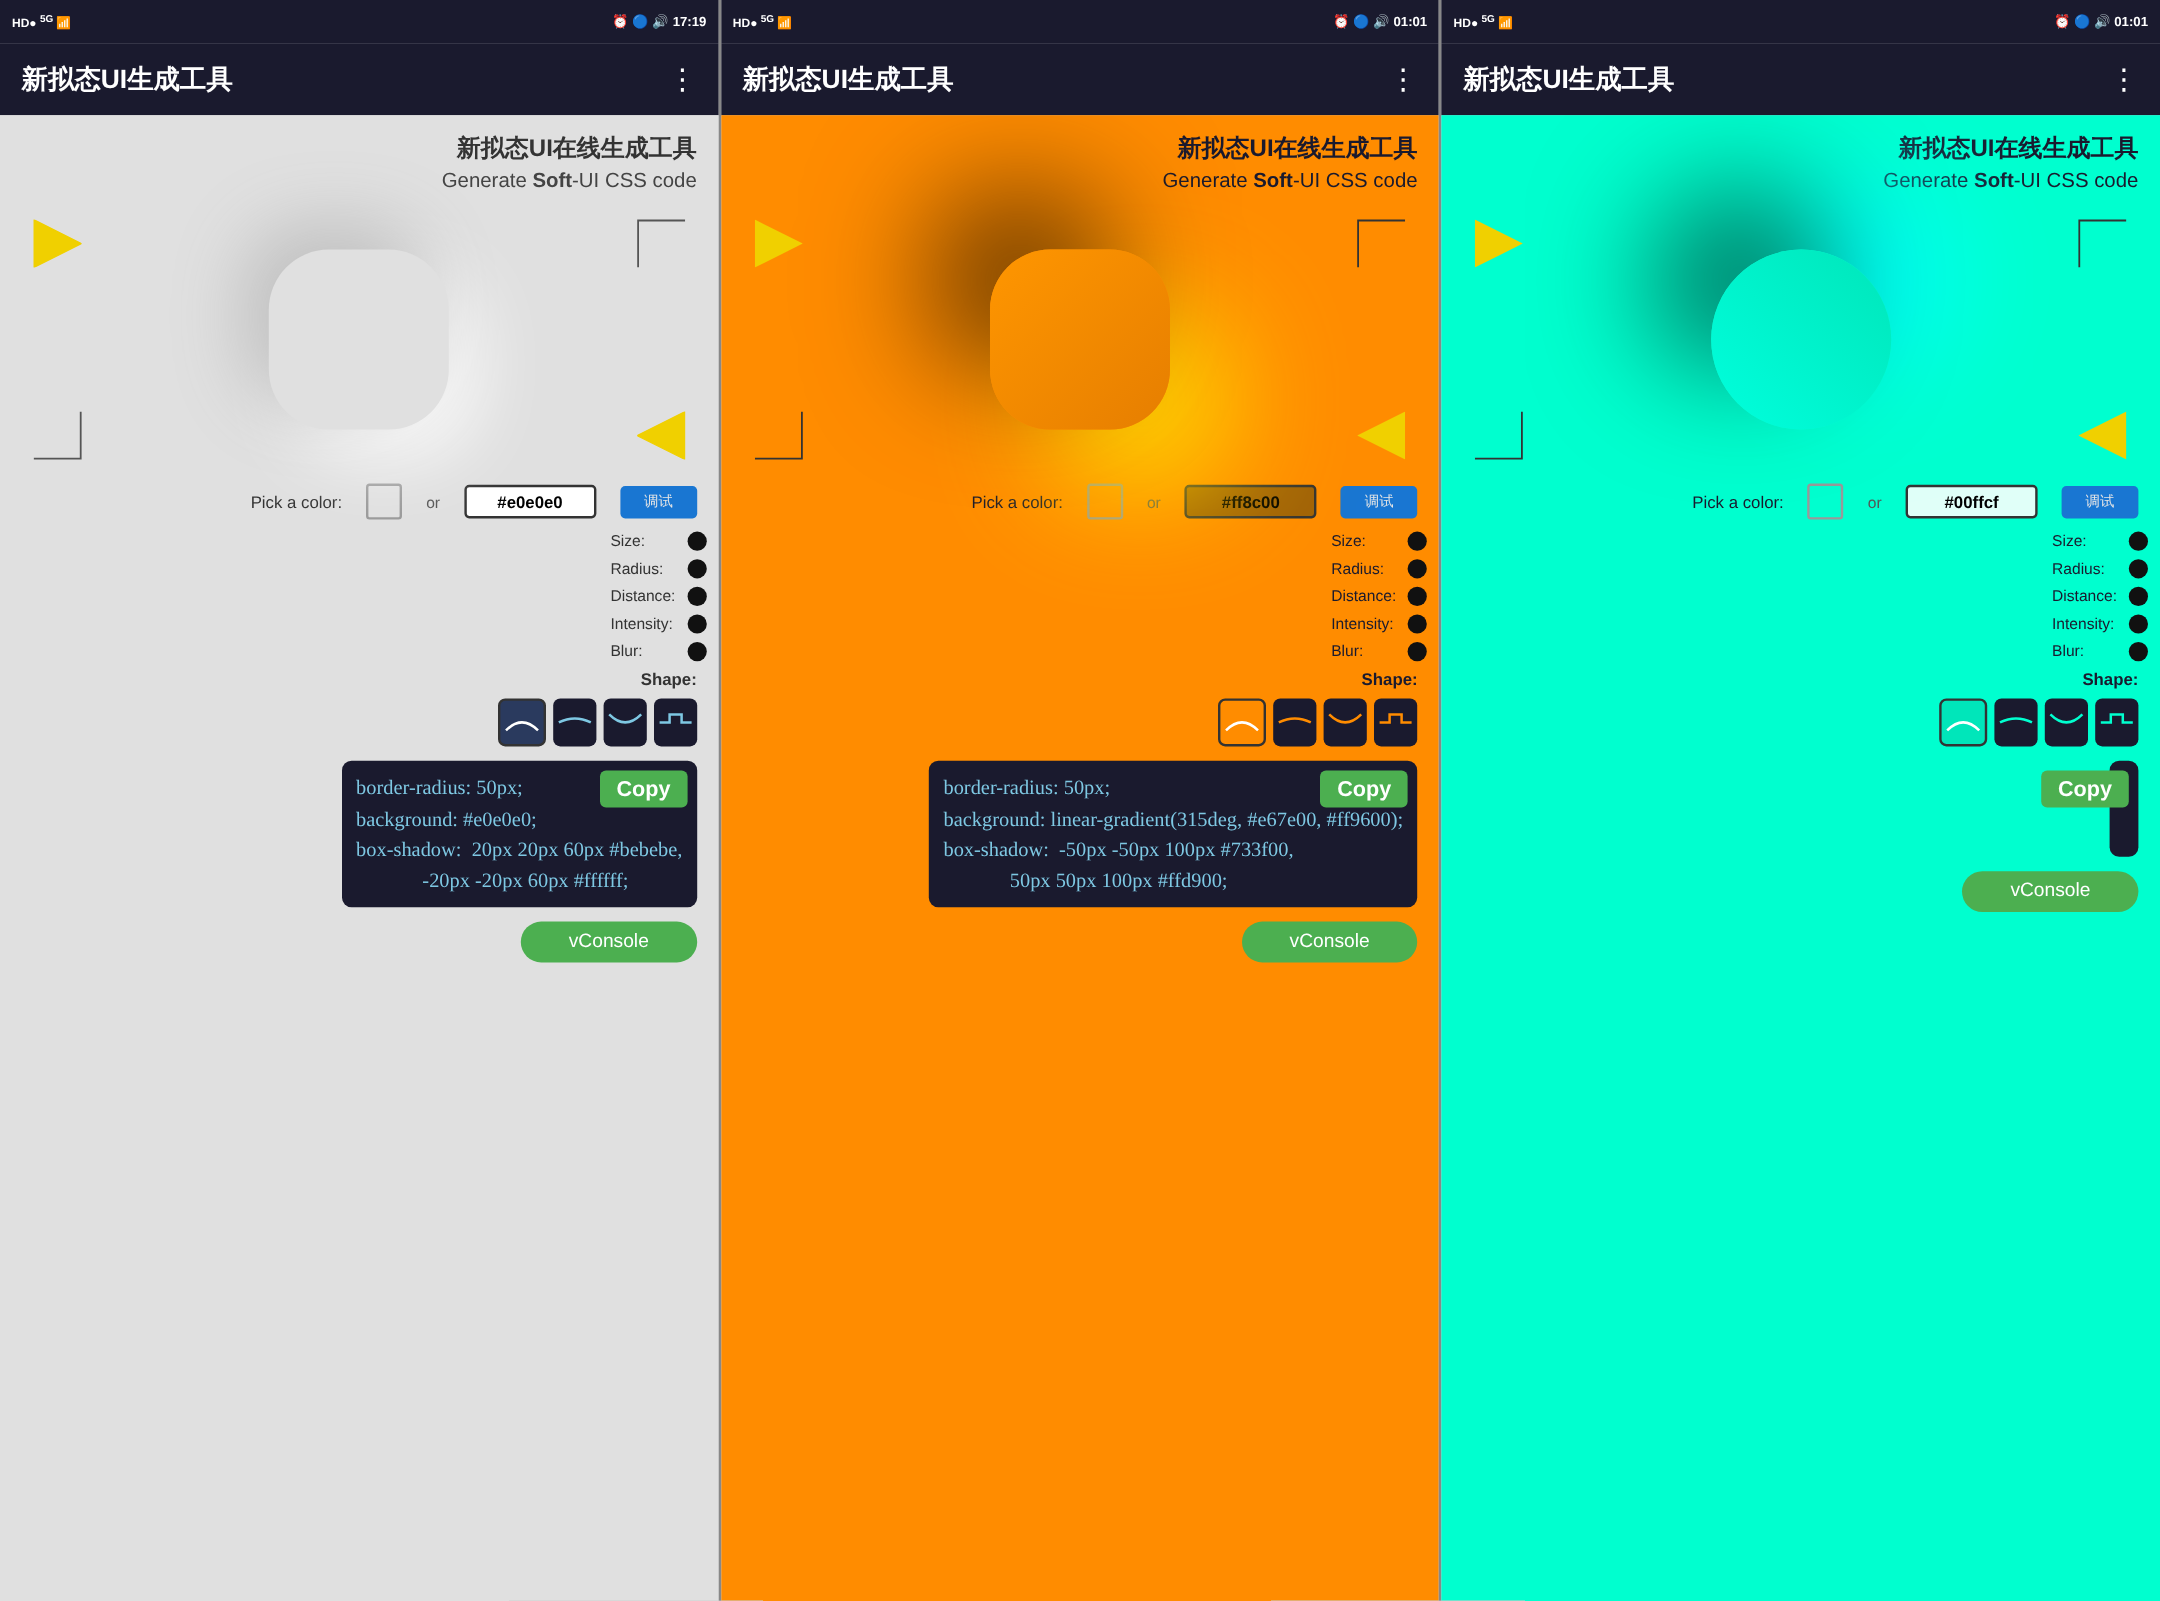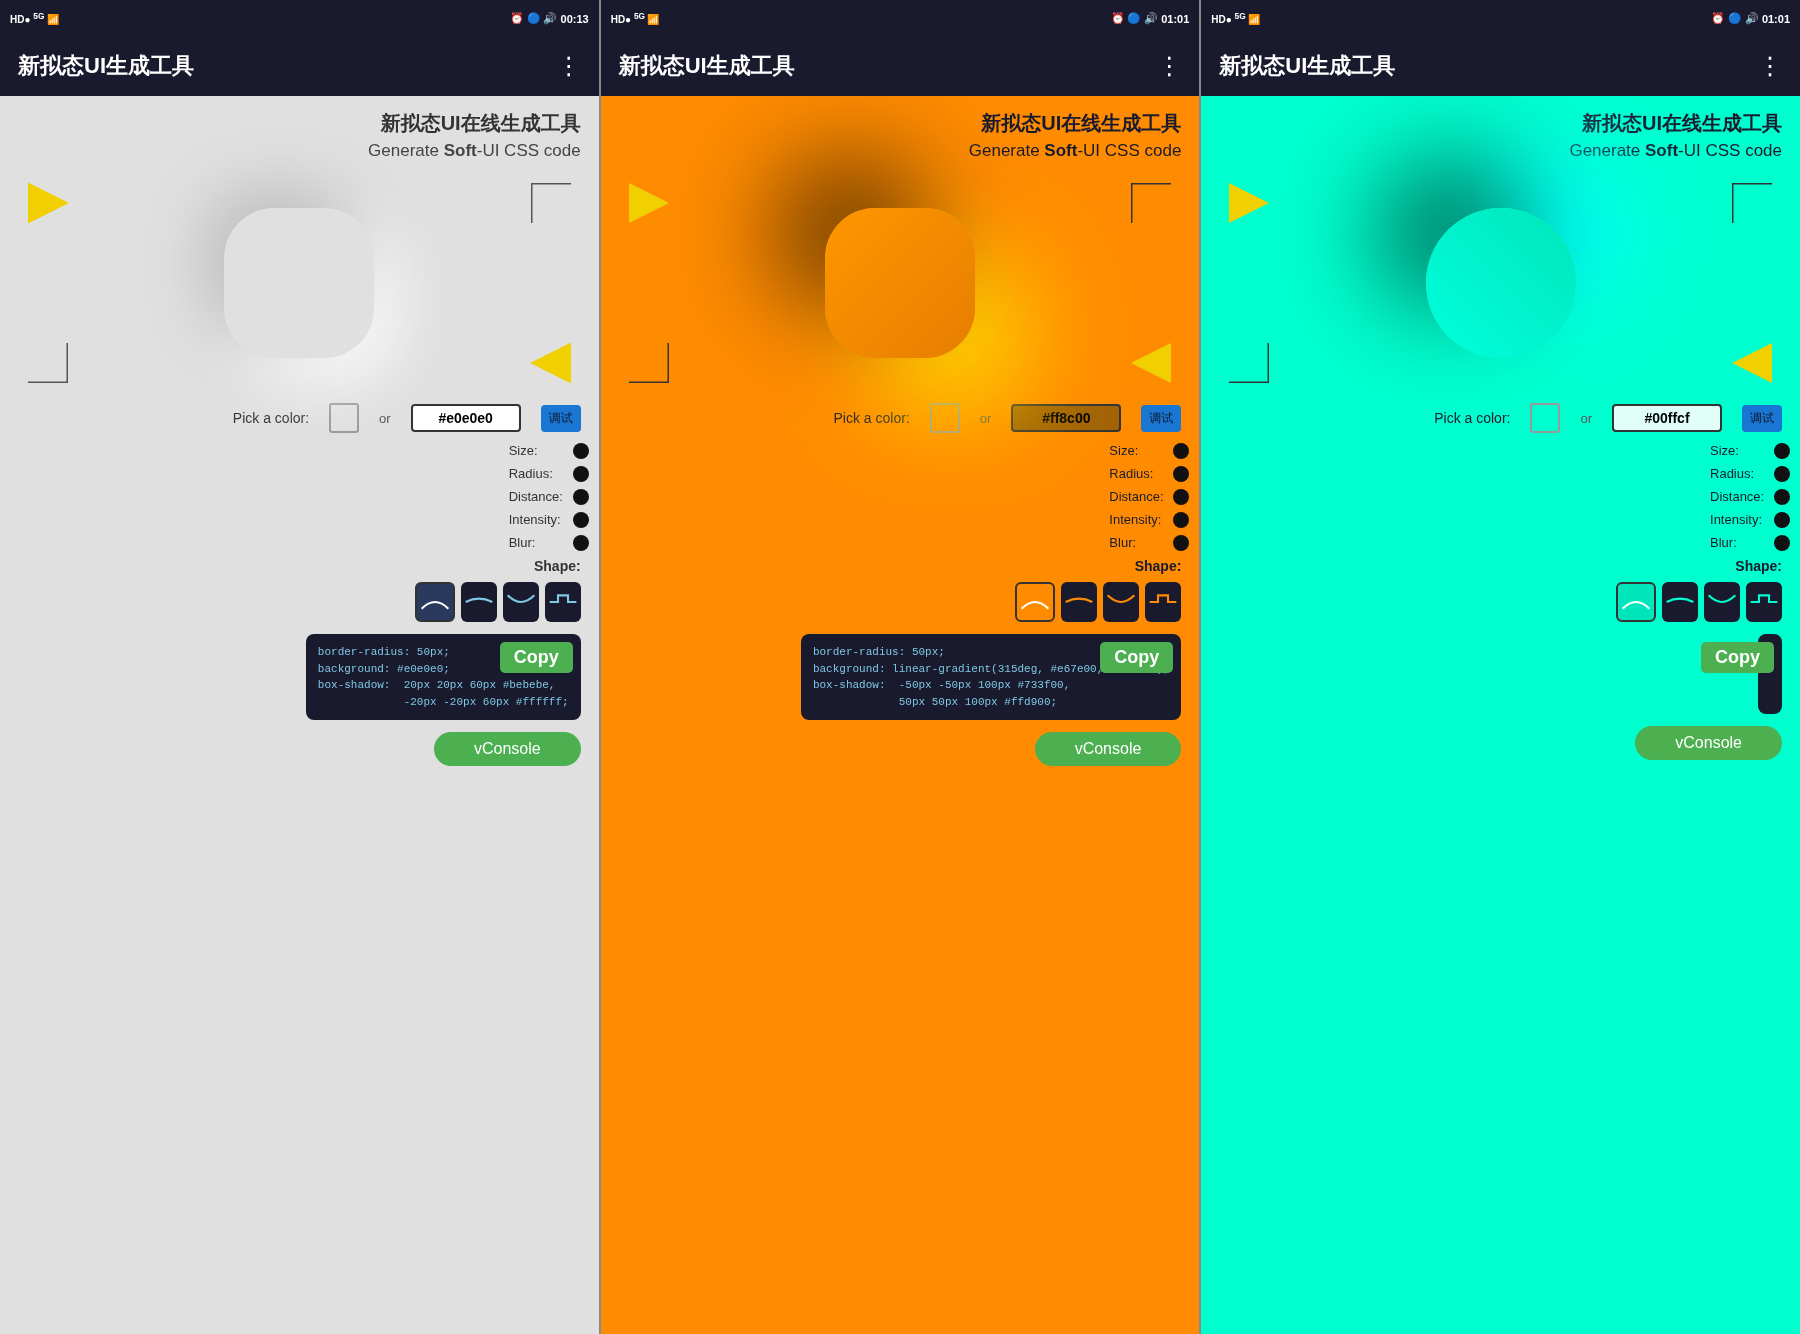--- a/index.html
+++ b/index.html
@@ -151,24 +151,24 @@
       padding: 4px 8px;
       font-size: 14px;
       font-weight: bold;
       background: white;
       width: 110px;
       text-align: center;
     }
 
     .translate-btn {
       background: #1976D2;
-      color: #0f172a;
+      color: #e5e5e5;
       border: none;
       border-radius: 4px;
-      padding: 5px 8px;
+      padding: 5px 20px;
       font-size: 12px;
       cursor: pointer;
       margin-left: auto;
     }
 
     
     .slider-row {
       display: flex;
       align-items: center;
       margin-bottom: 8px;
@@ -235,22 +235,22 @@
     .code-block {
       background: #1a1a2e;
       border-radius: 8px;
       padding: 10px 12px;
       position: relative;
       margin-bottom: 8px;
       min-height: 80px;
     }
 
     .code-text {
-      font-family: Liberation Mono, monospace;
-      font-size: 11px;
+      font-family: Liberation Serif, serif;
+      font-size: 17px;
       color: #7ec8e3;
       line-height: 1.5;
       white-space: pre;
     }
 
     .copy-btn {
       position: absolute;
       top: 8px;
       right: 8px;
       background: #4CAF50;
@@ -349,21 +349,21 @@
 <body>
 
 <div id="phones-container" style="display:flex;width:1800px;height:1334px;">
     <div class="phone-frame phone1">
       <div class="status-bar" style="background: rgb(26, 26, 46);">
     <div class="status-left">
       <span style="font-size:10px;color:white;">HD● <sup>5G</sup> 📶</span>
     </div>
     <div class="status-right">
       <span>⏰ 🔵 🔊</span>
-      <span>00:13</span>
+      <span>17:19</span>
     </div>
   </div>
       <div class="app-bar" style="background: rgb(26, 26, 46);">
         <span class="app-title">新拟态UI生成工具</span>
         <span class="app-menu-icon">⋮</span>
       </div>
       <div class="phone-content" style="background: rgb(224, 224, 224);">
         <div class="heading-chinese">新拟态UI在线生成工具</div>
         <div class="heading-english">Generate <strong>Soft</strong>-UI CSS code</div>
         <div class="preview-area">

